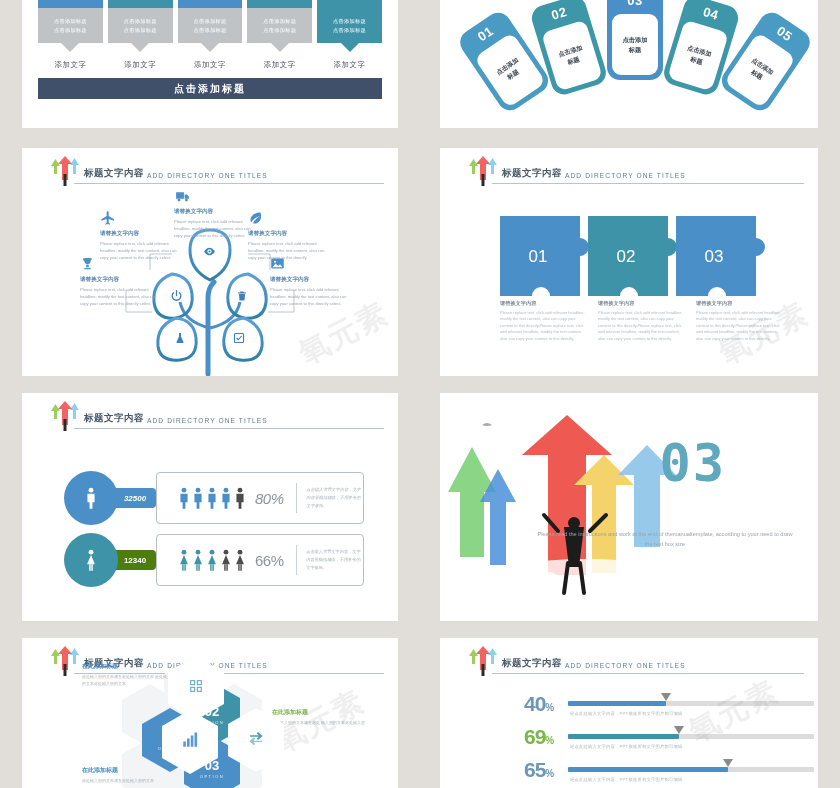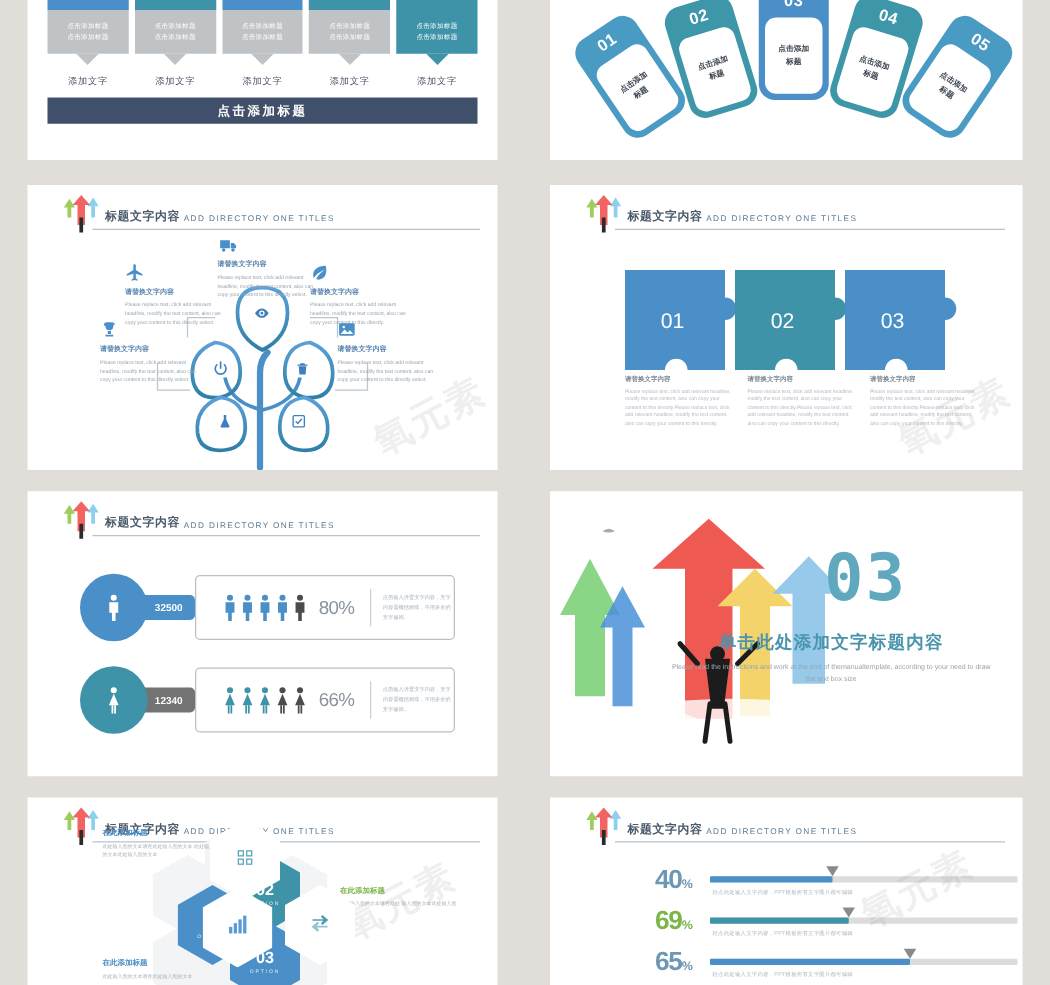--- a/index.html
+++ b/index.html
@@ -409,21 +409,21 @@
         <path d="M6 20 L6 12 L3 12 L7.5 5 L12 12 L9 12 L9 20 Z" fill="#8cc63f" opacity=".85"></path>
         <path d="M25 20 L25 11 L22 11 L26.5 4 L31 11 L28 11 L28 20 Z" fill="#6ec6e8" opacity=".8"></path>
         <path d="M14 26 L14 10 L10 10 L17 2 L24 10 L20 10 L20 26 Z" fill="#ef5350" opacity=".9"></path>
         <rect x="15.5" y="20" width="3" height="12" fill="#2b2b2b"></rect>
       </svg>
       <div class="hdr-rule"></div>
       <div class="hdr-cn">标题文字内容</div>
       <div class="hdr-en">ADD DIRECTORY ONE TITLES</div>
     </div>
     <div id="pp-stage">
-        <div class="pp-row" style="top: 66px;">
+        <div class="pp-row" style="top: 78px; font-style: italic;">
           <div class="pp-circle" style="background:#4a8fc7">
             <svg width="10" height="34" viewBox="0 0 14 30" fill="#fff">
               <circle cx="7" cy="4" r="3.4"></circle>
               <path d="M2 9h10v12H9v9H5v-9H2z"></path>
             </svg>
           </div>
           <div class="pp-pill" style="background:#4a8fc7">32500</div>
           <div class="pp-box">
             <div class="pp-icons">
               <svg width="10" height="24" viewBox="0 0 14 30" fill="#4a8fc7">
@@ -453,21 +453,21 @@
           </div>
         </div>
         <div class="pp-row" style="top: 140px;">
           <div class="pp-circle" style="background:#3e93a9">
             <svg width="10" height="34" viewBox="0 0 14 30" fill="#fff">
               <circle cx="7" cy="4" r="3.4"></circle>
               <path d="M7 8 L12.5 21h-11z"></path>
               <path d="M4.5 21h2v9h-2zM7.5 21h2v9h-2z"></path>
             </svg>
           </div>
-          <div class="pp-pill" style="background:#737373">12340</div>
+          <div class="pp-pill" style="background:#4d7c0f">12340</div>
           <div class="pp-box">
             <div class="pp-icons">
               <svg width="10" height="24" viewBox="0 0 14 30" fill="#3e93a9">
                 <circle cx="7" cy="4" r="3.4"></circle>
                 <path d="M7 8 L12.5 21h-11z"></path>
                 <path d="M4.5 21h2v9h-2zM7.5 21h2v9h-2z"></path>
               </svg>
               <svg width="10" height="24" viewBox="0 0 14 30" fill="#3e93a9">
                 <circle cx="7" cy="4" r="3.4"></circle>
                 <path d="M7 8 L12.5 21h-11z"></path>
@@ -506,21 +506,20 @@
       <path d="M188 140 L188 68 L172 68 L201 38 L230 68 L214 68 L214 140 Z" fill="#8cc4e8" opacity=".9"></path>
       <ellipse cx="140" cy="168" rx="90" ry="16" fill="#ffffff" opacity=".8"></ellipse>
       <ellipse cx="60" cy="172" rx="55" ry="12" fill="#ffffff" opacity=".7"></ellipse>
       <path d="M118 120 l5 40 l10 0 l5 -40 z" fill="#1c1c1c"></path>
       <circle cx="128" cy="116" r="6" fill="#1c1c1c"></circle>
       <path d="M112 124 L98 108 M144 124 L160 108" stroke="#1c1c1c" stroke-width="4" stroke-linecap="round"></path>
       <path d="M122 156 l-4 30 M134 156 l4 30" stroke="#1c1c1c" stroke-width="4" stroke-linecap="round"></path>
       <path d="M36 18 q5 -4 10 0 q-5 2 -10 0" fill="#555" opacity=".5"></path>
     </svg>
     <div class="sec-num">03</div>
-    <div class="sec-title">单击此处添加文字标题内容</div>
     <div class="sec-sub">Please read the instructions and work at the end of themanualtemplate, according to your need to draw the text box size</div>
   </div>
 
   <div class="slide" id="slide7">
     <div class="hdr">
       <svg class="arrows-logo" viewBox="0 0 34 34">
         <path d="M6 20 L6 12 L3 12 L7.5 5 L12 12 L9 12 L9 20 Z" fill="#8cc63f" opacity=".85"></path>
         <path d="M25 20 L25 11 L22 11 L26.5 4 L31 11 L28 11 L28 20 Z" fill="#6ec6e8" opacity=".8"></path>
         <path d="M14 26 L14 10 L10 10 L17 2 L24 10 L20 10 L20 26 Z" fill="#ef5350" opacity=".9"></path>
         <rect x="15.5" y="20" width="3" height="12" fill="#2b2b2b"></rect>

